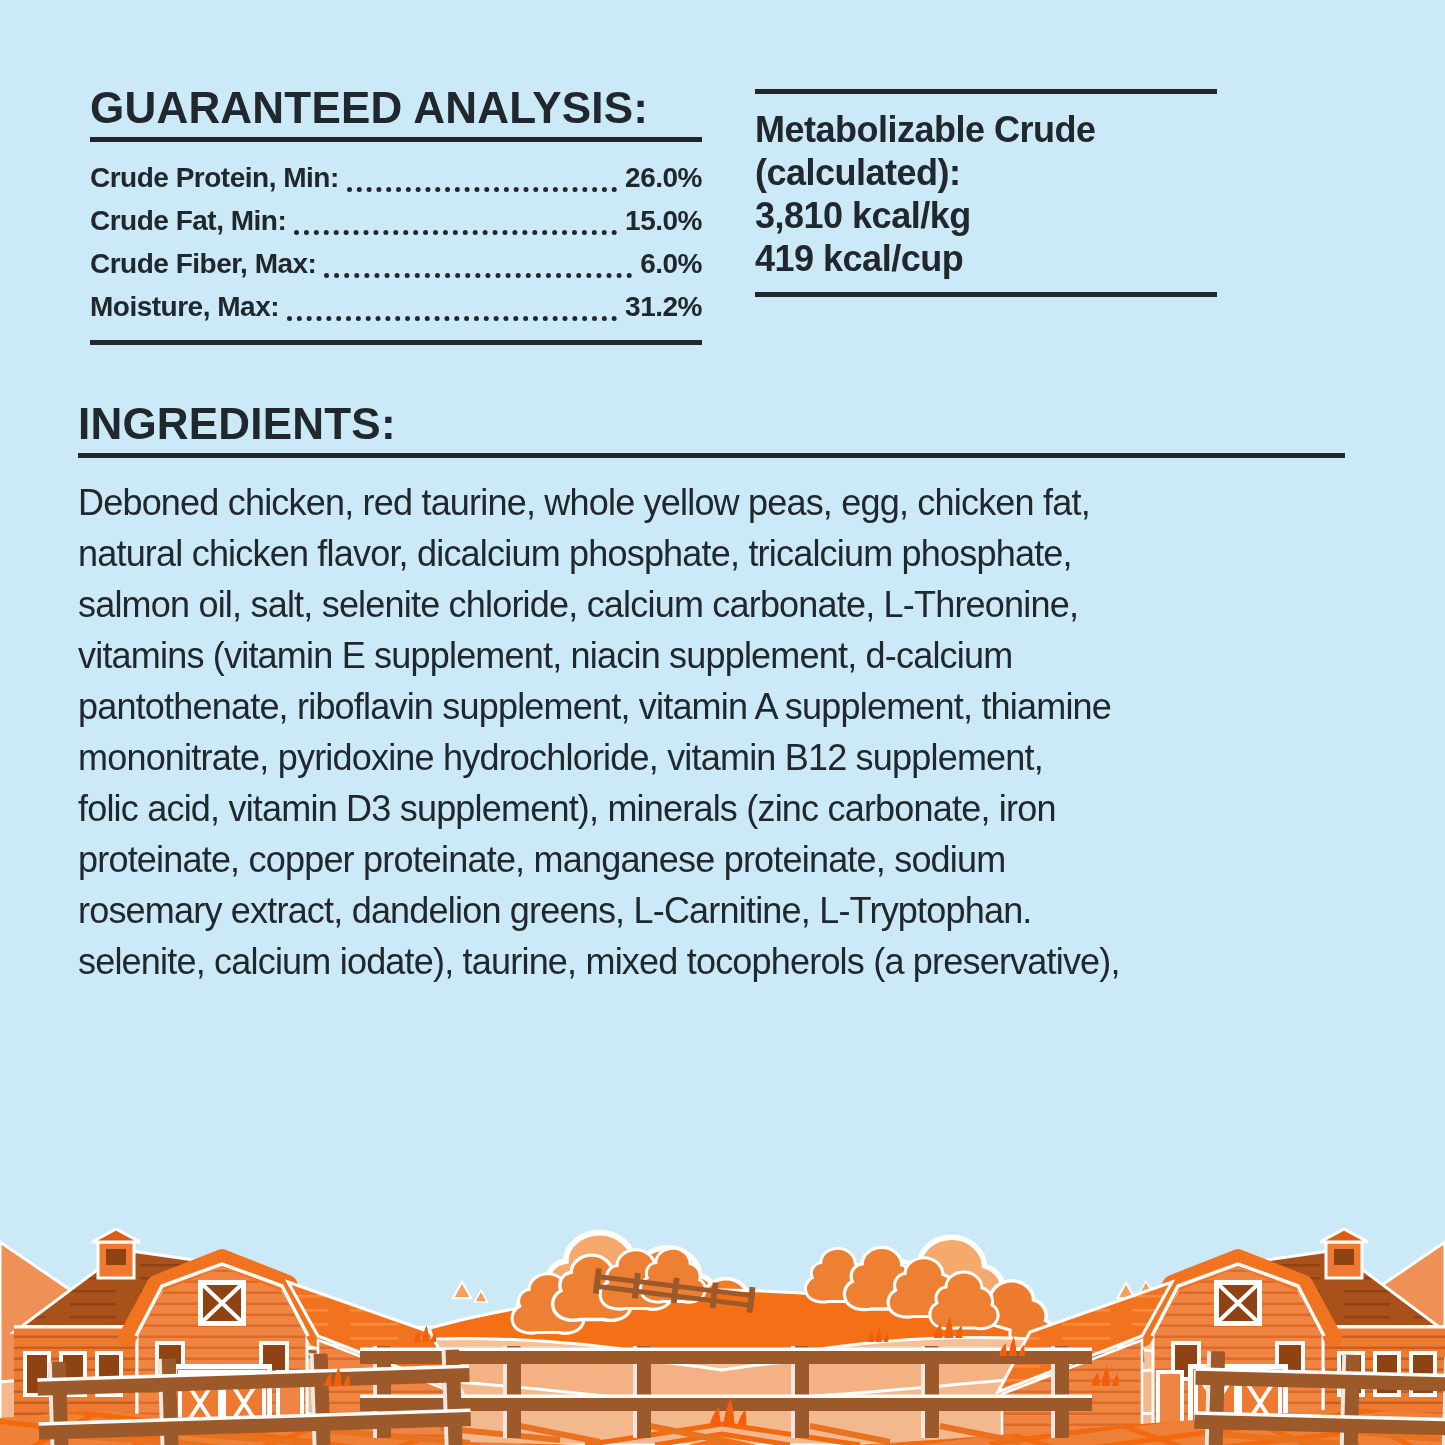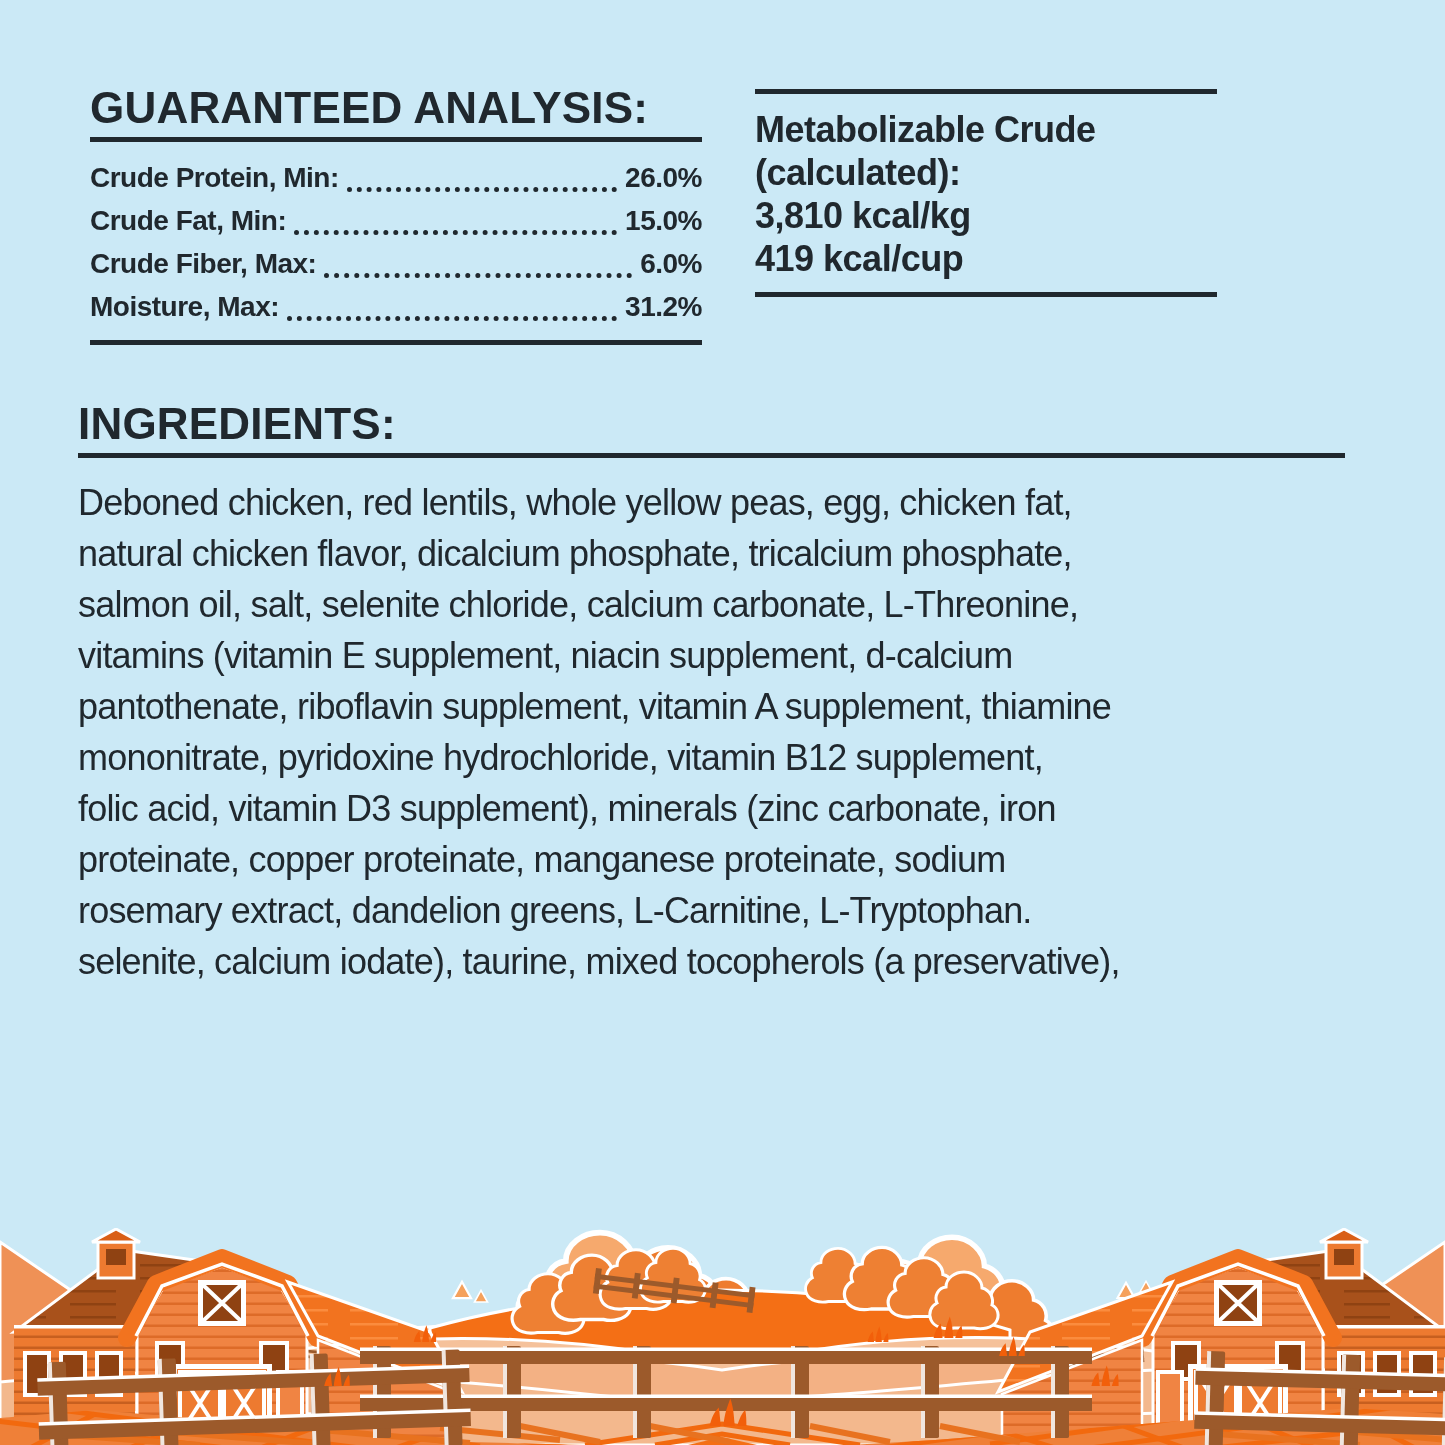--- a/index.html
+++ b/index.html
@@ -78,21 +78,21 @@
     <div class="cline">3,810 kcal/kg</div>
     <div class="cline">419 kcal/cup</div>
   </div>
   <div class="rule bottom-rule"></div>
 </div>
 
 <div class="section" id="ing">
   <h2 class="sec-title">INGREDIENTS:</h2>
   <div class="rule"></div>
   <div class="ing-lines">
-    <div class="iline">Deboned chicken, red lentils, whole yellow peas, egg, chicken fat,</div>
+    <div class="iline">Deboned chicken, red taurine, whole yellow peas, egg, chicken fat,</div>
     <div class="iline">natural chicken flavor, dicalcium phosphate, tricalcium phosphate,</div>
     <div class="iline">salmon oil, salt, selenite chloride, calcium carbonate, L-Threonine,</div>
     <div class="iline">vitamins (vitamin E supplement, niacin supplement, d-calcium</div>
     <div class="iline">pantothenate, riboflavin supplement, vitamin A supplement, thiamine</div>
     <div class="iline">mononitrate, pyridoxine hydrochloride, vitamin B12 supplement,</div>
     <div class="iline">folic acid, vitamin D3 supplement), minerals (zinc carbonate, iron</div>
     <div class="iline">proteinate, copper proteinate, manganese proteinate, sodium</div>
     <div class="iline">rosemary extract, dandelion greens, L-Carnitine, L-Tryptophan.</div>
     <div class="iline">selenite, calcium iodate), taurine, mixed tocopherols (a preservative),</div>
   </div>

